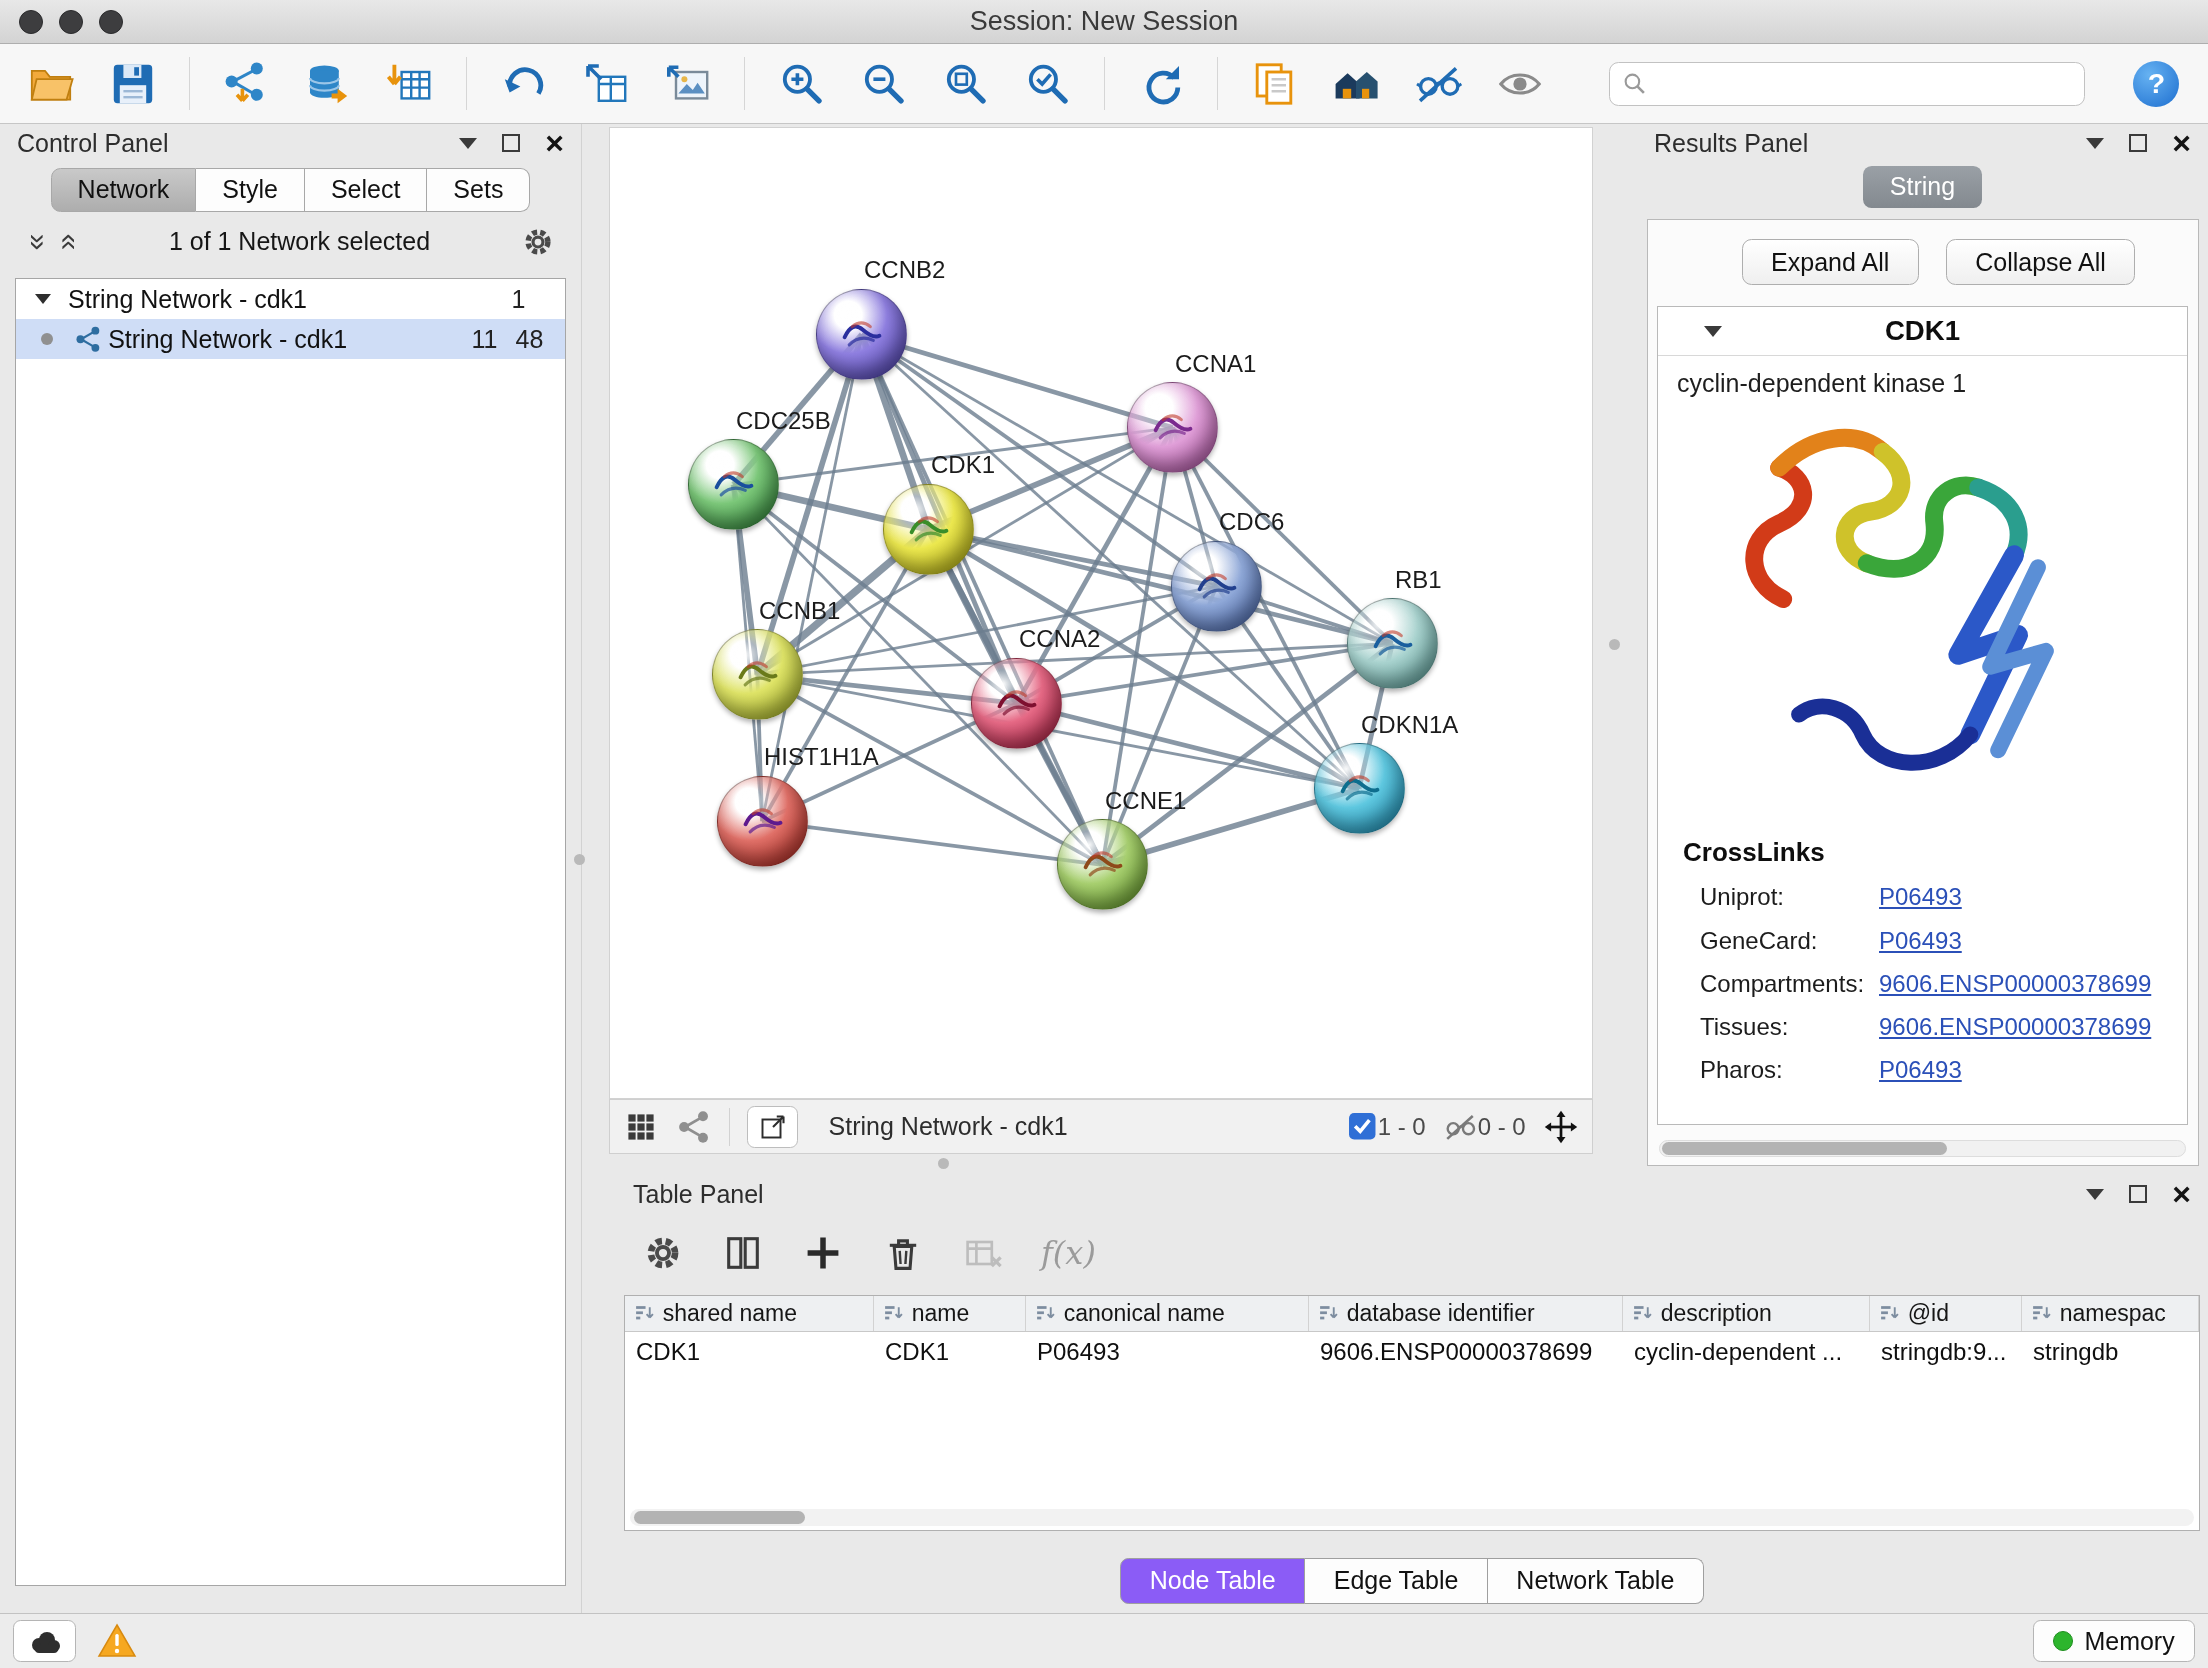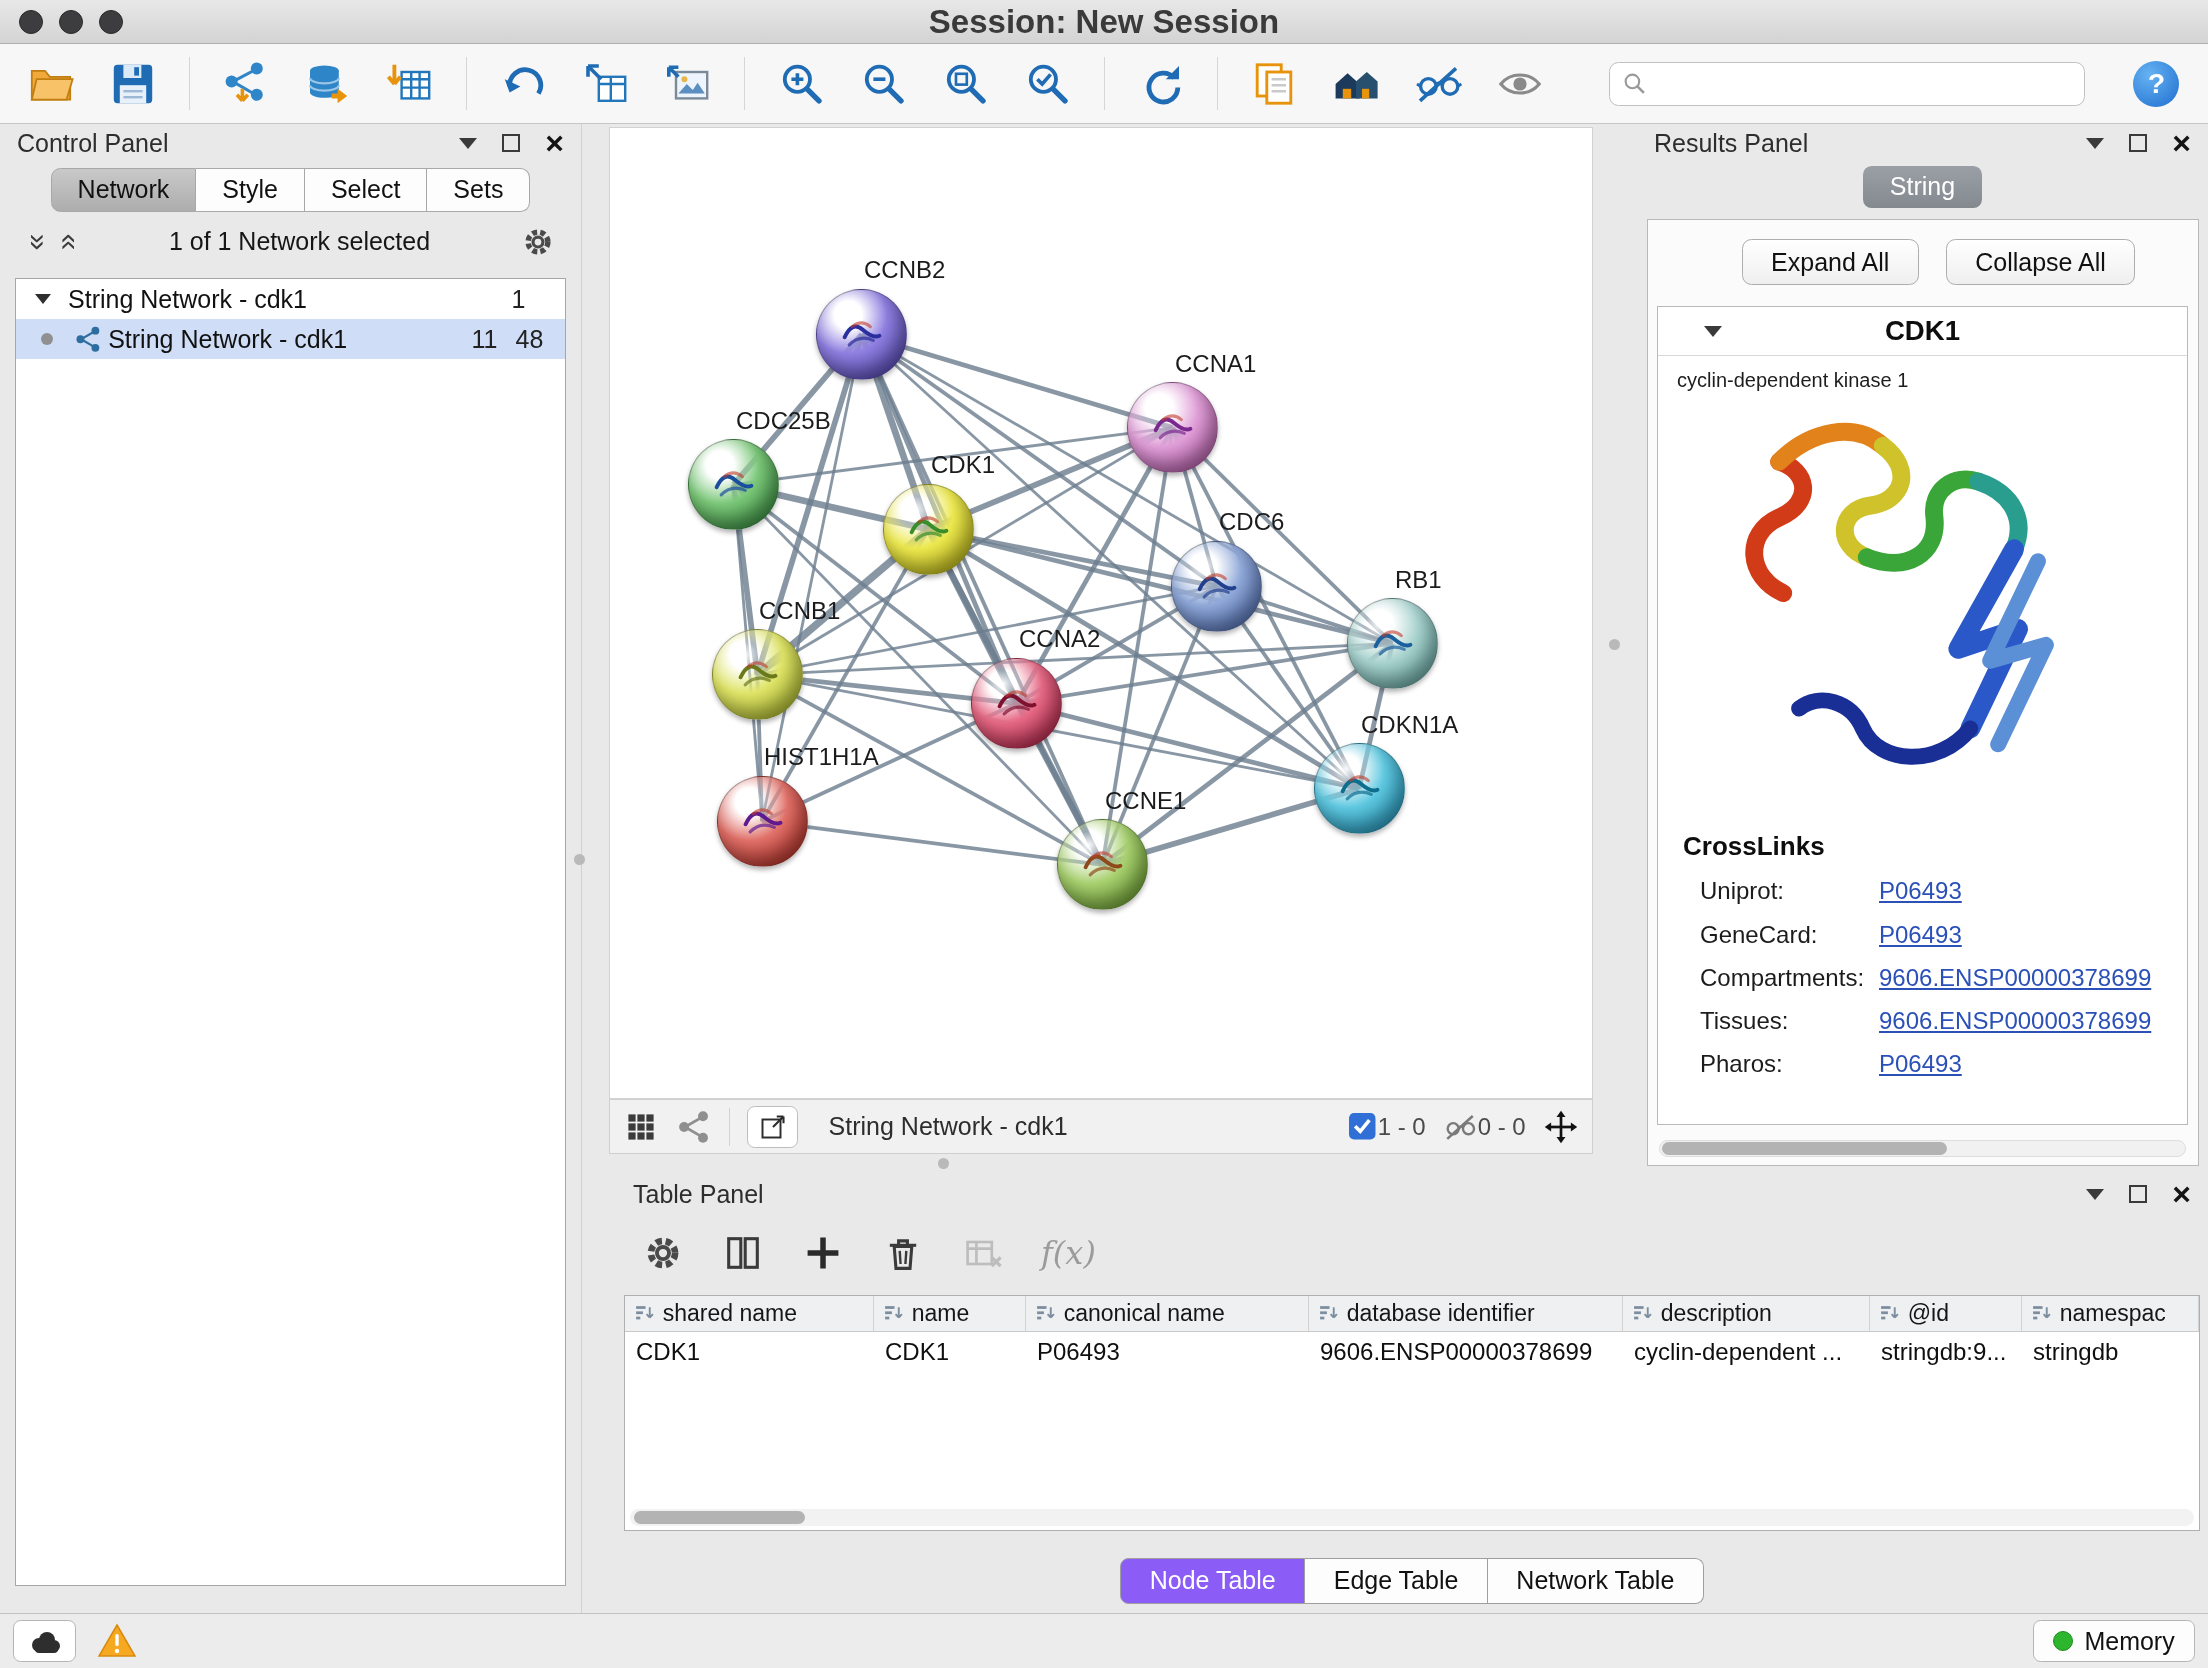--- a/index.html
+++ b/index.html
@@ -6,21 +6,21 @@
   html,body { width:2208px; height:1668px; }
   body { position:relative; font-family:"Liberation Sans",sans-serif; background:#e9e9e9; overflow:hidden; color:#111; }
   svg { display:block; }
 
   
   .titlebar { position:absolute; left:0; top:0; right:0; height:44px;
     background:linear-gradient(#e8e8e8,#d3d3d3); border-bottom:1px solid #aeaeae;
     display:flex; align-items:center; justify-content:center; }
   .traffic { position:absolute; left:19px; top:9.5px; display:flex; gap:16px; }
   .tl { width:24px; height:24px; border-radius:50%; background:#3d3d3f; border:1px solid #2b2b2d; }
-  .win-title { font-size:33px; font-weight:bold; color:#3a3a3a; }
+  .win-title { font-size:27px; font-weight:normal; color:#3a3a3a; }
 
   
   .toolbar { position:absolute; left:0; top:44px; right:0; height:80px; background:#f7f7f7;
     border-bottom:1px solid #c6c6c6; display:flex; align-items:center; padding:0 21px; gap:23px; }
   .tb-btn { width:59px; height:59px; display:flex; align-items:center; justify-content:center; border-radius:5.7px; }
   .tb-btn svg { width:48px; height:48px; }
   .tb-sep { width:1px; height:53px; background:#d6d6d6; margin:0 3.8px; }
   .search-box { margin-left:auto; width:476px; height:44px; background:#fff; border:1px solid #c2c2c2;
     border-radius:9.5px; display:flex; align-items:center; padding:0 11.4px; gap:7.6px; }
   .search-box input { border:none; outline:none; flex:1; font-size:23px; font-family:"Liberation Sans",sans-serif; background:transparent; }
@@ -86,21 +86,21 @@
   .string-tab { margin:3.8px auto 0; width:max-content; height:42px; padding:0 27px; display:flex; align-items:center;
     background:linear-gradient(#9aa0a6,#83898f); color:#fff; border-radius:8.6px; font-size:25px; }
   .rp-box { position:absolute; left:9.5px; right:9.5px; top:95px; bottom:9.5px; background:#fbfbfb; border:1px solid #b9b9b9; }
   .rp-buttons { display:flex; justify-content:center; gap:27px; padding-top:19px;padding-left:32px; }
   .rp-btn { height:46px; padding:0 28.5px; background:linear-gradient(#ffffff,#efefef); border:1px solid #aeaeae;
     border-radius:9.5px; font-size:25px; color:#111; }
   .protein-box { position:absolute; left:9.5px; right:9.5px; top:86px; bottom:40px; border:1px solid #b9b9b9; background:#fff; overflow:hidden; }
   .pb-header { height:49px; display:flex; align-items:center; justify-content:center; position:relative; border-bottom:1px solid #d8d8d8; }
   .pb-tri { position:absolute; left:46px; }
   .pb-title { font-size:27.6px; font-weight:bold; color:#0e0e0e; }
-  .pb-desc { font-size:20px; color:#1e1e1e; padding:13.3px 19px 3.8px; }
+  .pb-desc { font-size:25px; color:#1e1e1e; padding:13.3px 19px 3.8px; }
   .pb-img { margin:5.7px auto 0; width:409px; height:418px; }
   .pb-cross-title { font-size:26px; font-weight:bold; color:#0e0e0e; padding:11.4px 0 7.6px 25px; }
   .cl-row { display:flex; align-items:center; padding:7.6px 0 7.6px 42px; font-size:24px; }
   .cl-label { width:179px; color:#1c1c1c; flex:none; }
   .cl-link { color:#2b50b8; text-decoration:underline; white-space:nowrap; }
   .rp-scroll { position:absolute; left:11.4px; right:11.4px; bottom:7.6px; height:17px; background:#f1f1f1;
     border:1px solid #ddd; border-radius:8.6px; }
   .rp-thumb { position:absolute; left:1.9px; top:1px; width:285px; height:13.3px; background:#b3b3b3; border-radius:6.7px; }
 
   

